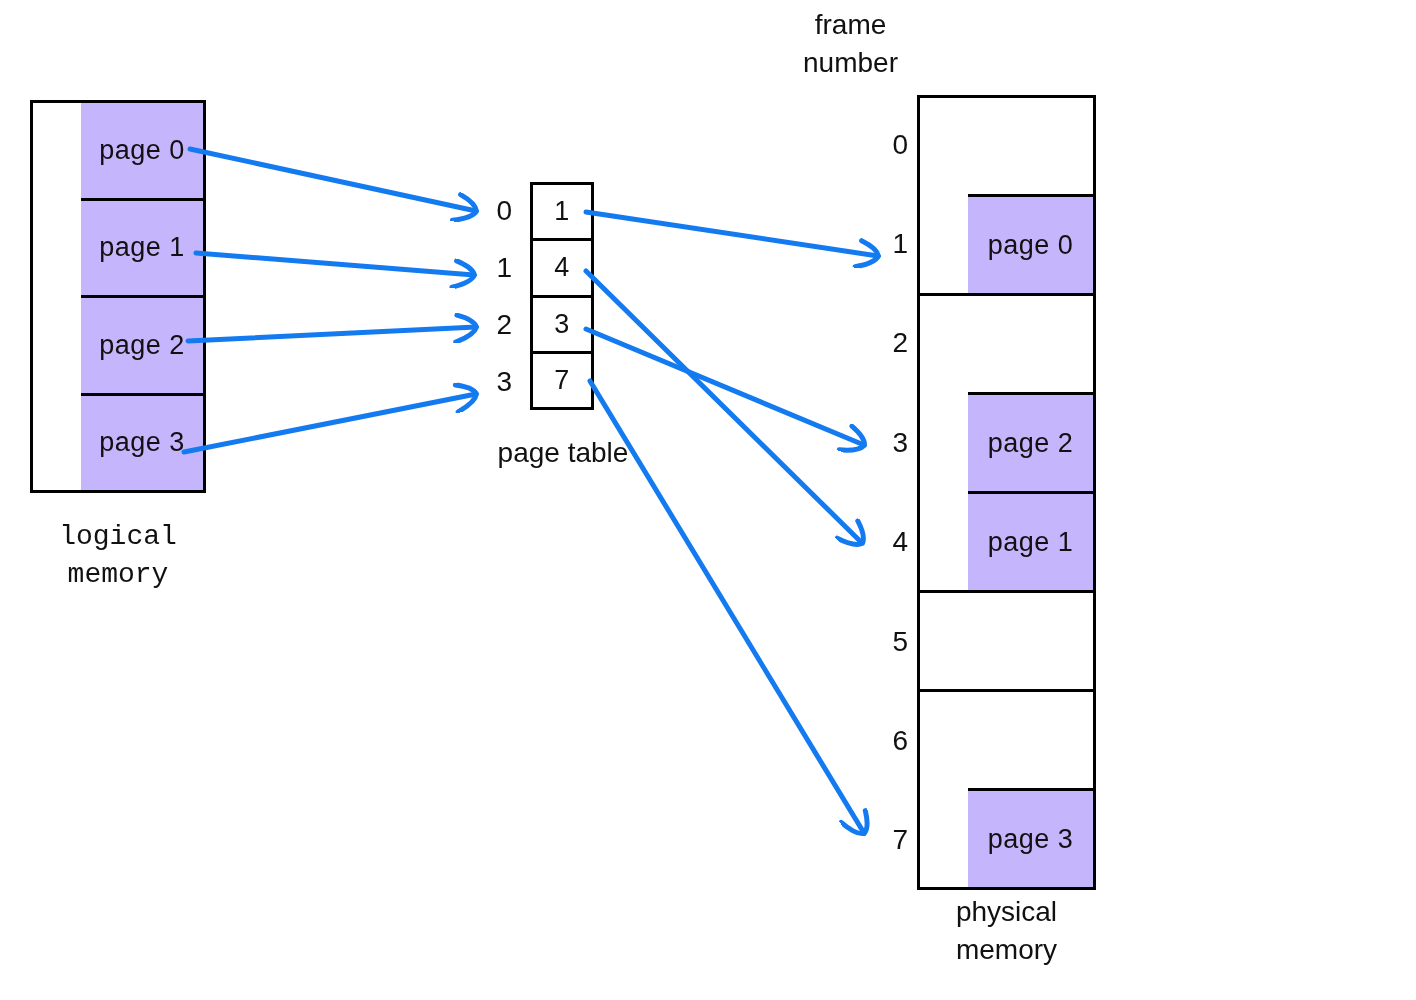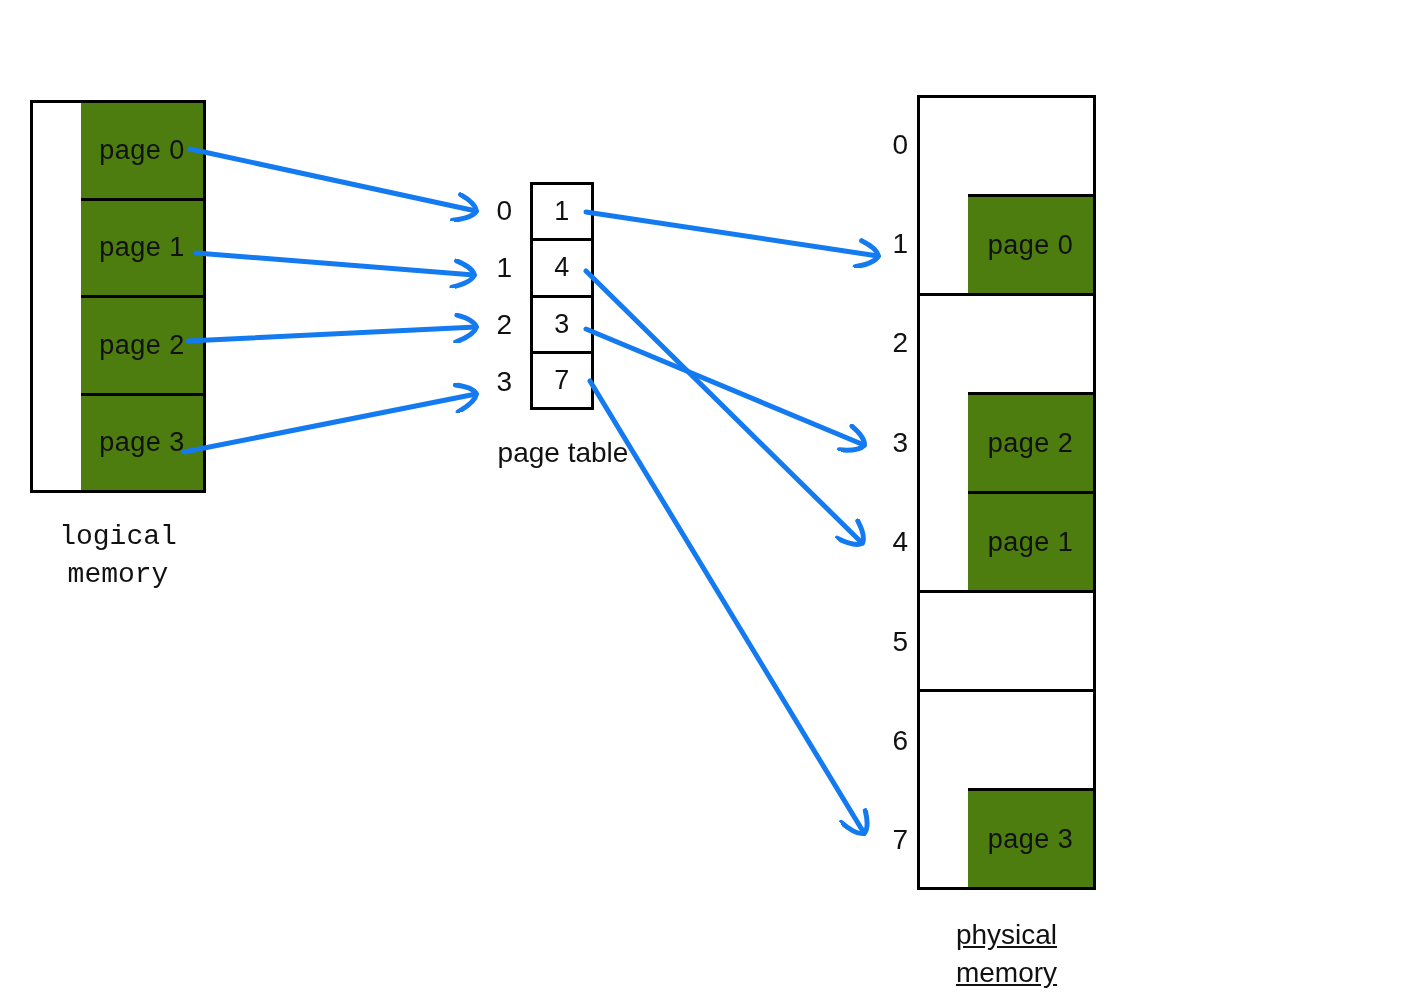--- a/index.html
+++ b/index.html
@@ -22,21 +22,21 @@
   .cell{
     flex:1;
     display:flex;
     align-items:center;
     justify-content:center;
     font-size:27px;
     letter-spacing:0.5px;
     background:#ffffff;
   }
   .cell + .cell{border-top:3px solid #000;}
-  .cell.gray{background:#4d7c0f;margin-left:48px;}
+  .cell.gray{background:#c4b5fd;margin-left:48px;}
   
   #logical-box{left:30px;top:100px;width:176px;height:393px;}
   
   #pagetable-box{left:530px;top:182px;width:64px;height:228px;}
   #pagetable-box .cell{font-size:27px;}
   
   #physical-box{left:917px;top:95px;width:179px;height:795px;}
   
   .idx-col{
     position:absolute;
@@ -55,21 +55,21 @@
   #frame-indices{left:856px;top:95px;width:52px;height:795px;}
   
   .caption{
     position:absolute;
     text-align:center;
     font-size:28px;
     line-height:38px;
   }
   #logical-caption{left:28px;width:180px;top:518px;font-family:Liberation Mono, monospace;}
   #pagetable-caption{left:470px;width:186px;top:434px;}
-  #physical-caption{left:916px;width:181px;top:916px;text-decoration:underline;}
+  #physical-caption{left:916px;width:181px;top:893px;}
   #frame-number-caption{left:778px;width:145px;top:6px;}
   
   #arrows{
     position:absolute;
     left:0;top:0;width:1416px;height:1000px;
     pointer-events:none;
   }
 </style>
 </head>
 <body>
@@ -111,20 +111,24 @@
       </div>
     <div class="cell">
         <span>3</span>
       </div>
     <div class="cell">
         <span>7</span>
       </div>
   </div>
   <div class="caption" id="pagetable-caption">page table</div>
 
+  <div class="caption" id="frame-number-caption">
+    <div>frame</div>
+    <div>number</div>
+  </div>
 
   <div class="idx-col" id="frame-indices">
     <div class="idx">0</div>
     <div class="idx">1</div>
     <div class="idx">2</div>
     <div class="idx">3</div>
     <div class="idx">4</div>
     <div class="idx">5</div>
     <div class="idx">6</div>
     <div class="idx">7</div>

